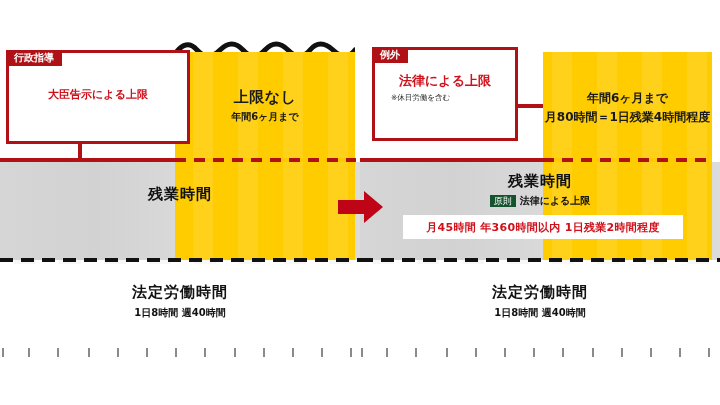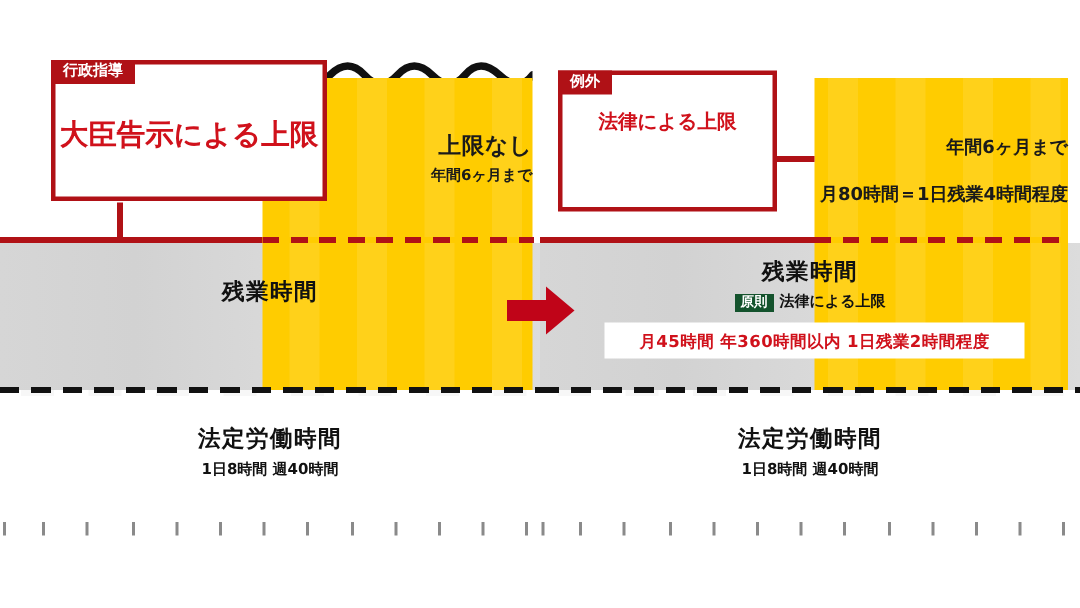--- a/index.html
+++ b/index.html
@@ -24,35 +24,35 @@
   
   .ycol{position:absolute;background:#ffcc00;}
   #ycol-left{left:175px;width:180px;top:52px;height:208px;}
   #ycol-right{left:543px;width:169px;top:52px;height:208px;}
   .ycol-shade{position:absolute;top:0;bottom:0;width:20px;background:rgba(255,255,255,0.10);}
 
   
   .wave{position:absolute;left:175px;top:38px;width:180px;height:24px;}
   .wave svg{display:block;}
 
-  .ycol-text{position:absolute;left:0;right:0;text-align:right;color:#1a1a1a;}
+  .ycol-text{position:absolute;left:0;right:0;text-align:center;color:#1a1a1a;}
   #ycol-left .t1{top:36px;font-size:15px;font-weight:bold;letter-spacing:.5px;}
   #ycol-left .t2{top:58px;font-size:10px;font-weight:bold;}
   #ycol-right .t1{top:38px;font-size:12px;font-weight:bold;}
-  #ycol-right .t2{top:57px;font-size:12px;font-weight:bold;margin-top:12px;}
+  #ycol-right .t2{top:57px;font-size:12px;font-weight:bold;}
 
   
   .callout{position:absolute;background:#ffffff;border:3px solid #b01116;}
-  #callout-left{left:6px;top:40px;width:178px;height:88px;margin-left:28px;}
+  #callout-left{left:6px;top:50px;width:178px;height:88px;}
   #callout-right{left:372px;top:47px;width:140px;height:88px;}
   .callout-tab{position:absolute;left:-3px;top:-3px;background:#b01116;color:#fff;
       font-size:10px;font-weight:bold;padding:2px 8px 3px 8px;line-height:1.1;}
   .callout-title{position:absolute;left:0;right:0;text-align:center;
       color:#d0111b;font-weight:bold;}
-  #callout-left .callout-title{top:34px;font-size:19px;}
+  #callout-left .callout-title{top:34px;font-size:11px;}
   #callout-right .callout-title{top:22px;font-size:13px;}
   .callout-lines{position:absolute;left:6px;top:42px;right:4px;color:#1a1a1a;
       font-size:7.5px;line-height:1.5;}
   .callout-lines .note{padding-left:10px;}
 
   
   .stem{position:absolute;background:#b01116;}
   #stem-left{left:78px;top:135px;width:4px;height:26px;}
   #stem-right{left:512px;top:104px;width:30px;height:4px;}
 
@@ -75,21 +75,21 @@
   .band-label .big{font-size:15px;font-weight:bold;letter-spacing:1px;}
   .band-label .small{font-size:10px;margin-top:4px;font-weight:bold;}
 
   #overtime-left{top:185px;}
   #overtime-right{top:172px;}
   #legal-left{top:283px;}
   #legal-right{top:283px;}
 
   .principle-row{margin-top:3px;font-size:10px;color:#111;font-weight:bold;}
   .principle-badge{background:#14532d;color:#fff;font-size:9px;padding:1px 4px;
-      margin-right:4px;font-weight:bold;}
+      margin-right:4px;font-weight:normal;}
   .redbox{position:absolute;left:403px;top:215px;width:280px;height:24px;
       background:#ffffff;color:#d0111b;font-size:11px;font-weight:bold;
       display:flex;align-items:center;justify-content:center;letter-spacing:.3px;}
 
   
   #center-arrow{position:absolute;left:338px;top:190px;width:46px;height:34px;}
 </style>
 </head>
 <body>
 
@@ -185,20 +185,21 @@
 
   <div class="redline" id="redline-right" style="left:0;width:184px"></div>
   <div class="dashline" id="dashline-right" style="left:183px;width:169px"></div>
   <div class="blackdash" id="blackdash-right" style="left:0;width:360px"></div>
 
   <div class="stem" id="stem-right" style="left:152px;top:104px;width:31px;height:4px"></div>
   <div class="callout" id="callout-right" style="left:12px">
     <div class="callout-tab">例外</div>
     <div class="callout-title">法律による上限</div>
     <div class="callout-lines">
+      <div class="note">※休日労働を含む</div>
     </div>
   </div>
 
   <div class="band-label" id="overtime-right">
     <div class="big">残業時間</div>
     <div class="principle-row">
       <span class="principle-badge">原則</span><span>法律による上限</span>
     </div>
   </div>
 

